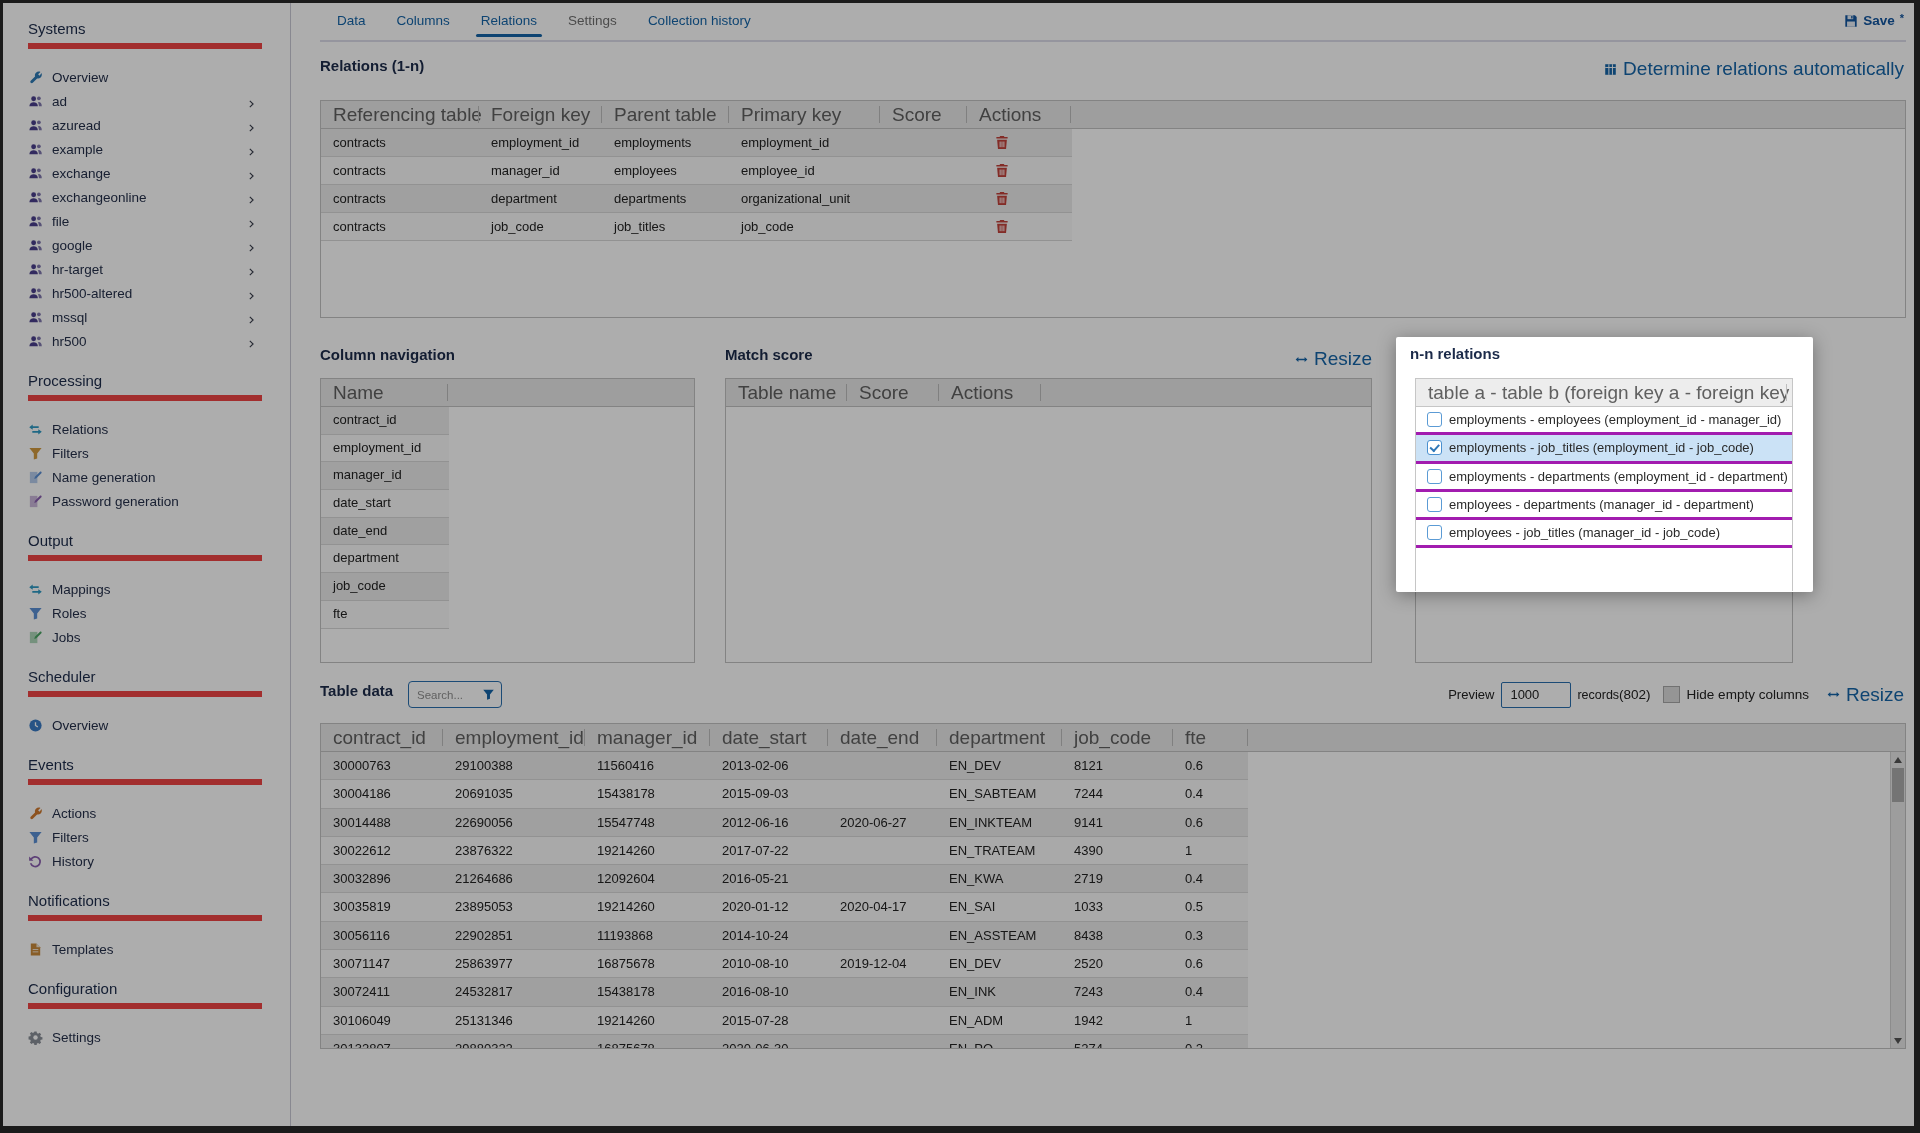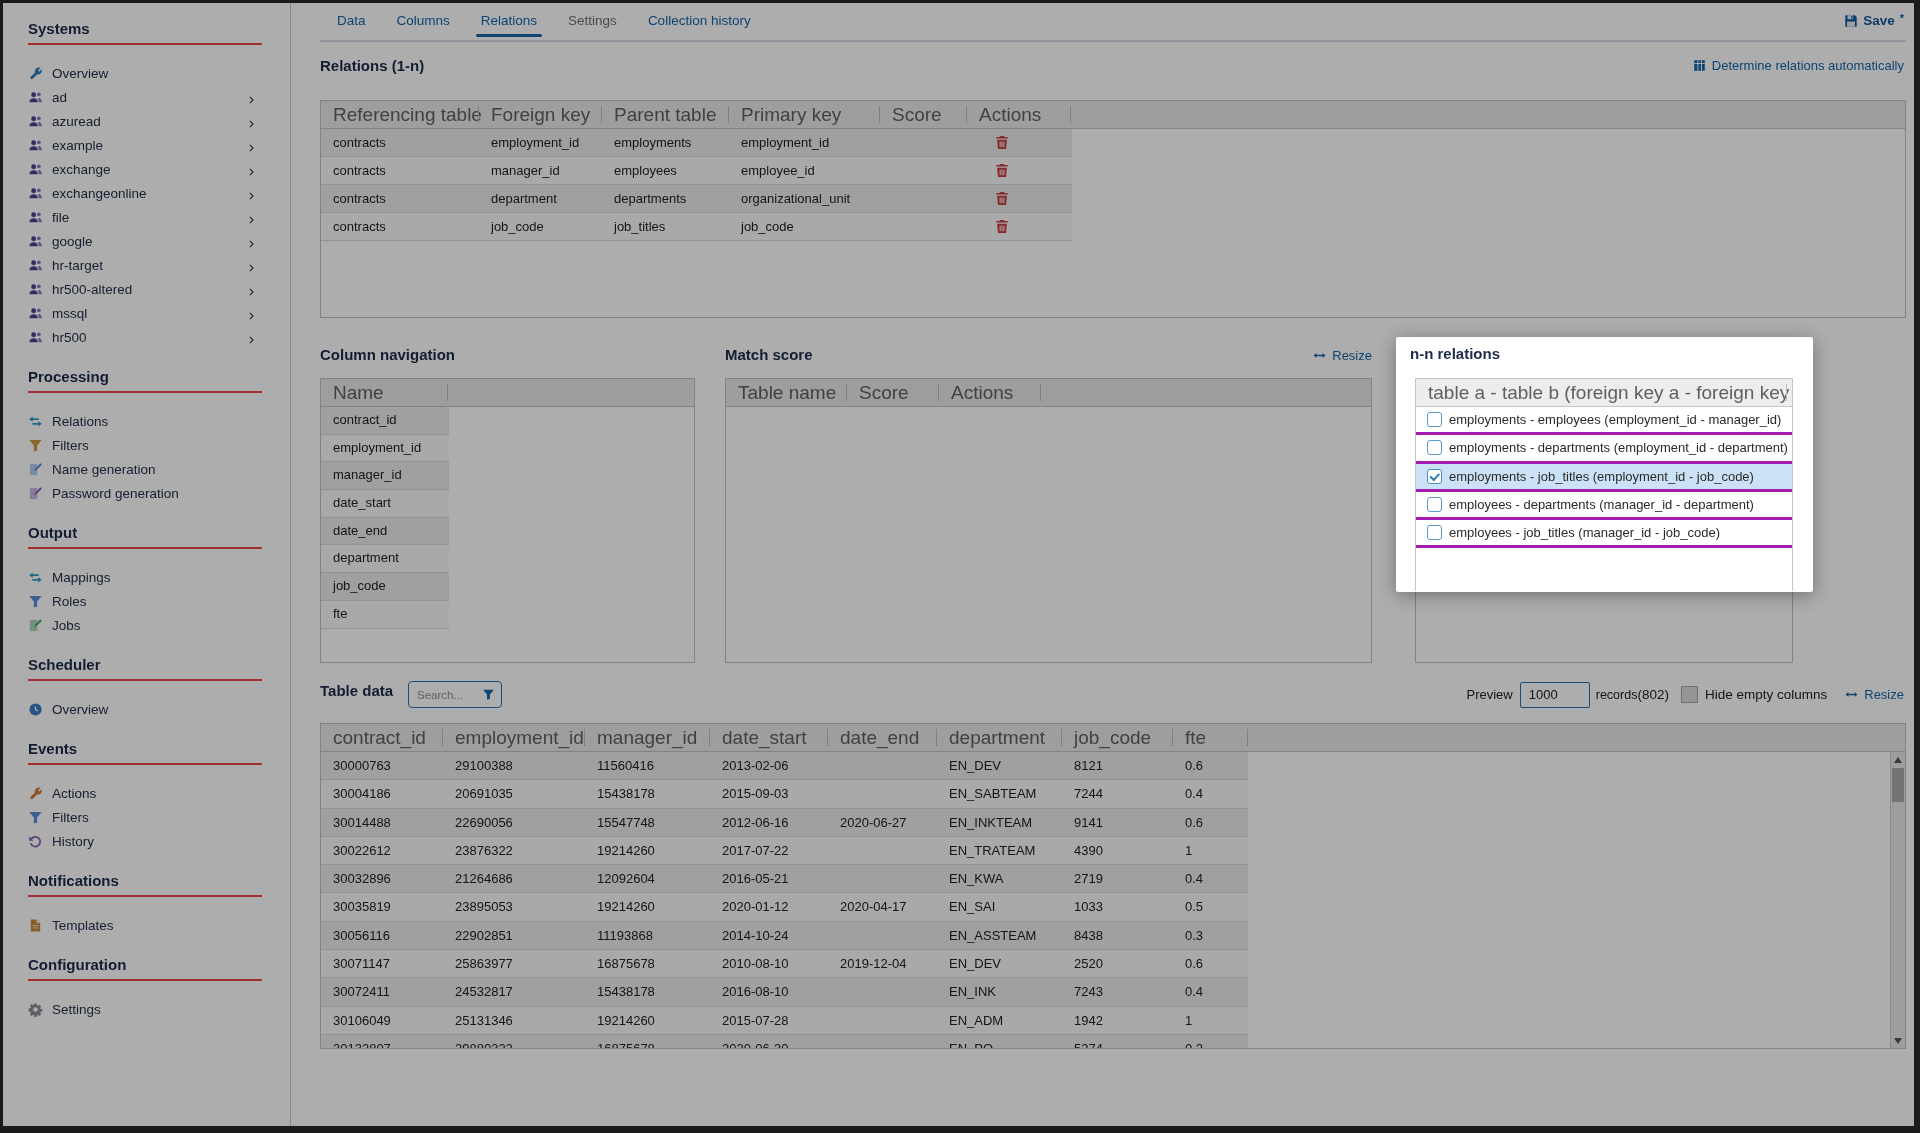--- a/index.html
+++ b/index.html
@@ -15,41 +15,41 @@
   #frame-bottom{left:0;bottom:0;right:0;height:7px}
 
   
   #overlay{position:absolute;inset:0;background:rgba(0,0,0,.32);z-index:40}
   #spotlight{position:absolute;left:1396px;top:337px;width:417px;height:255px;background:#fff;z-index:50;border-radius:2px;box-shadow:0 3px 18px rgba(0,0,0,.35)}
 
   
   #sidebar{position:absolute;left:0;top:0;width:291px;height:100%;background:#fff;border-right:1px solid #c9c9d4;padding:20px 0 0 28px}
   .side-section{margin-top:23px}
   .side-section:first-child{margin-top:0}
-  .side-title{font-size:15px;font-weight:700;color:#1c2b4a;padding-bottom:6px;border-bottom:2px solid #ef4444;width:234px}
+  .side-title{font-size:15px;font-weight:400;color:#1c2b4a;padding-bottom:6px;border-bottom:6px solid #ef4444;width:234px}
   .side-list{margin-top:12px}
   .side-item{position:relative;height:24px;display:flex;align-items:flex-end;gap:9px;width:234px;cursor:pointer}
   .icn svg{width:100%;height:100%;display:block}
   .side-item .icn{width:15px;height:15px;flex:0 0 15px}
   .side-item .lbl{font-size:13.5px;color:#25304b;white-space:nowrap}
   .side-item .chev{position:absolute;right:6px;width:9px;height:10px;color:#3a3f4d}
 
   
   #tabs{position:absolute;left:337px;top:13px;display:flex;gap:31px;z-index:1}
   .tab{font-size:13.5px;color:#1565a8;padding-bottom:9px;position:relative;cursor:pointer;white-space:nowrap}
   .tab.muted{color:#6f6f6f}
   .tab.active::after{content:"";position:absolute;left:-5px;right:-5px;bottom:0;height:3px;background:#1565a8;border-radius:2px}
   #tabline{position:absolute;left:320px;top:40px;width:1586px;height:2px;background:#dcdce9}
   #save-btn{position:absolute;top:13px;right:16px;display:flex;align-items:flex-start;gap:5px;color:#1356a0;font-size:13.5px;font-weight:700;cursor:pointer;z-index:1}
   #save-btn .icn{width:14px;height:14px;margin-top:1px}
   #save-btn sup{font-size:11px;line-height:10px}
 
   
   .sec-title{position:absolute;font-size:15px;font-weight:700;color:#1c2b4a;white-space:nowrap}
-  .blue-link{display:flex;align-items:center;gap:6px;color:#1565a8;font-size:13px;cursor:pointer;white-space:nowrap}
+  .blue-link{display:flex;align-items:center;gap:6px;color:#1565a8;font-size:19px;cursor:pointer;white-space:nowrap}
   .blue-link .icn{width:13px;height:13px;flex:0 0 13px}
   #relations-title{left:320px;top:57px}
   #auto-link{position:absolute;top:58px;right:16px}
   #colnav-title{left:320px;top:346px}
   #ms-title{left:725px;top:346px}
   #ms-resize{position:absolute;top:348px;right:548px}
 
   
   .panel{position:absolute;background:#fff;border:1px solid #c2c2c2}
   .thead{display:grid;height:28px;background:#e9e9e9;border-bottom:1px solid #c2c2c2}
@@ -841,28 +841,28 @@
         <div class="th">table a - table b (foreign key a - foreign key b)</div>
         <div></div>
       </div>
       <div>
 
           <div class="nn-row">
             <span class="nn-cb"></span>
             <span class="nn-label">employments - employees (employment_id - manager_id)</span>
           </div>
 
+          <div class="nn-row checked">
+            <span class="nn-cb"></span>
+            <span class="nn-label">employments - job_titles (employment_id - job_code)</span>
+          </div>
+
           <div class="nn-row">
             <span class="nn-cb"></span>
             <span class="nn-label">employments - departments (employment_id - department)</span>
-          </div>
-
-          <div class="nn-row checked">
-            <span class="nn-cb"></span>
-            <span class="nn-label">employments - job_titles (employment_id - job_code)</span>
           </div>
 
           <div class="nn-row">
             <span class="nn-cb"></span>
             <span class="nn-label">employees - departments (manager_id - department)</span>
           </div>
 
           <div class="nn-row">
             <span class="nn-cb"></span>
             <span class="nn-label">employees - job_titles (manager_id - job_code)</span>

